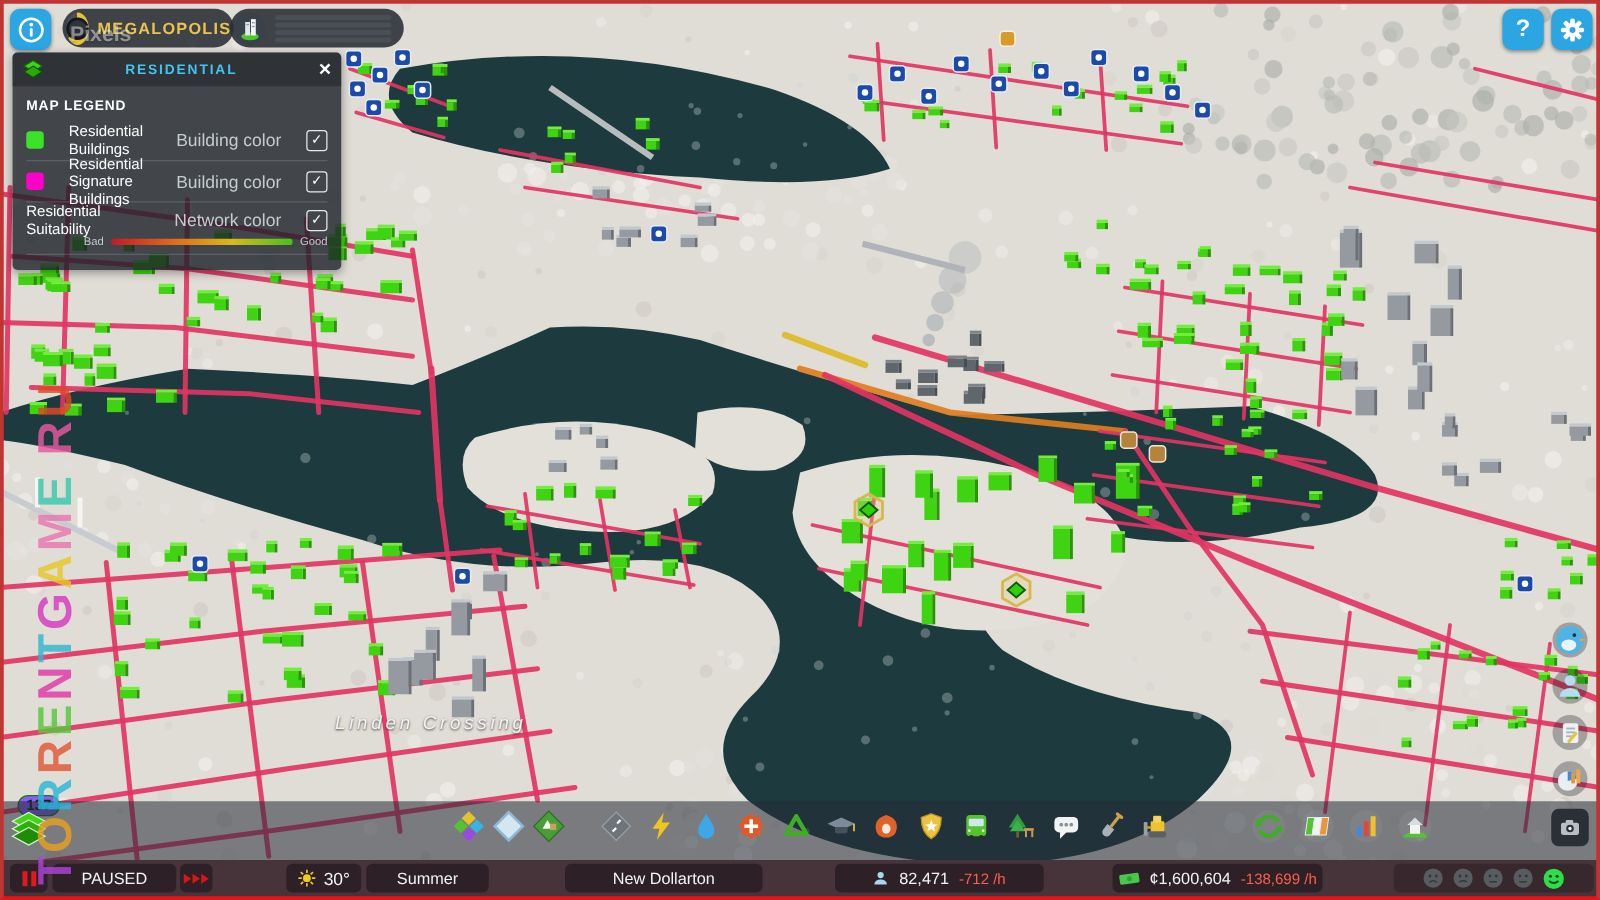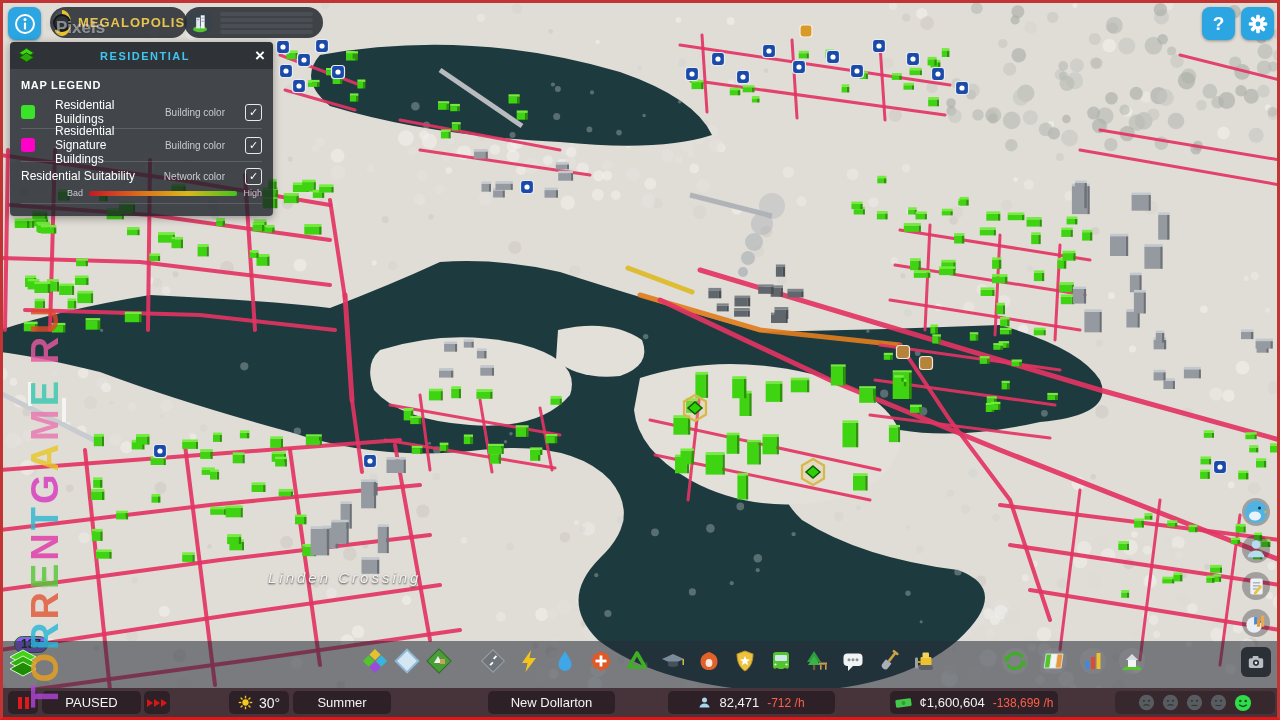--- a/index.html
+++ b/index.html
@@ -23,21 +23,21 @@
   #legend .hdr{display:flex;align-items:center;height:27px;padding:0 8px;
           background:rgba(12,16,20,.35);border-radius:4px 4px 0 0;}
   #legend .hdr .title{flex:1;text-align:center;color:#3ec6f2;font-size:11px;
           font-weight:bold;letter-spacing:1.5px;}
   #legend .hdr .close{color:#fff;font-size:17px;font-weight:bold;line-height:1;cursor:pointer;}
   #legend .body{padding:7px 11px 9px 11px;}
   #legend .sect{font-size:11px;font-weight:bold;letter-spacing:.7px;margin:3px 0 8px 0;}
   .leg-row{display:flex;align-items:center;height:26px;gap:20px;}
   .leg-row .swatch{width:14px;height:14px;border-radius:3px;flex:0 0 auto;}
   .leg-row .lab{flex:1;font-size:12px;}
-  .leg-row .typ{font-size:10px;color:#c6cbd0;}
+  .leg-row .typ{font-size:14px;color:#c6cbd0;}
   .cb{width:15px;height:15px;border:1.6px solid #e6e9eb;border-radius:3px;
       position:relative;flex:0 0 auto;}
   .cb.checked::after{content:"✓";position:absolute;inset:0;color:#fff;font-size:11px;
       line-height:15px;text-align:center;font-weight:bold;}
   .leg-sep{border:none;border-top:1px solid rgba(255,255,255,.14);margin:3px 0;}
   .grad-line{display:flex;align-items:center;gap:6px;margin:1px 0 5px 0;padding-left:46px;}
   .grad-line .end{font-size:9px;color:#c6cbd0;}
   .grad-bar{flex:1;height:5px;border-radius:2px;}
   .dimmed{opacity:.45;}
 
@@ -1754,21 +1754,21 @@
 
       <div>
         <div class="leg-row" style="height:22px;">
           <span class="lab">Residential Suitability</span>
           <span class="typ">Network color</span>
           <span class="cb checked"></span>
         </div>
         <div class="grad-line">
           <span class="end">Bad</span>
           <span class="grad-bar" style="background: linear-gradient(90deg, rgb(196, 25, 37), rgb(221, 106, 28), rgb(217, 184, 28), rgb(68, 195, 28));"></span>
-          <span class="end">High</span>
+          <span class="end">Good</span>
         </div>
       </div>
       <hr class="leg-sep">
 
     </div>
   </div>
 
   <div id="wm-pixels">Pixels</div>
   <div id="wm-site"><span style="color: rgb(176, 68, 216);">T</span><span style="color: rgb(232, 160, 32);">O</span><span style="color: rgb(42, 184, 216);">R</span><span style="color: rgb(224, 88, 56);">R</span><span style="color: rgb(88, 200, 56);">E</span><span style="color: rgb(224, 56, 168);">N</span><span style="color: rgb(48, 184, 208);">T</span><span style="color: rgb(216, 56, 192);">G</span><span style="color: rgb(232, 200, 40);">A</span><span style="color: rgb(232, 120, 176);">M</span><span style="color: rgb(56, 200, 176);">E</span><span style="color: rgb(224, 224, 224);">.</span><span style="color: rgb(232, 88, 160);">R</span><span style="color: rgb(224, 72, 40);">U</span></div>
 
@@ -2034,21 +2034,21 @@
             <line x1="14" y1="14" x2="16.5" y2="16.5"></line>
           <line x1="16.5" y1="3.5" x2="14" y2="6"></line>
             <line x1="6" y1="14" x2="3.5" y2="16.5"></line>
         </g>
       </svg>
       <span style="font-size:14px;">30°</span>
     </div>
     <div class="sb-pill" style="left:293px;width:98px;">
       <span>Summer</span>
     </div>
-    <div class="sb-pill" style="left:452px;width:127px;margin-left:36px;">
+    <div class="sb-pill" style="left:452px;width:158px;">
       <span>New Dollarton</span>
     </div>
     <div class="sb-pill" style="left:668px;width:167px;gap:8px;">
       <svg width="13" height="13" viewBox="0 0 26 26">
         <circle cx="13" cy="8" r="5" fill="#a8d8ee"></circle>
         <path d="M3,23 a10,8 0 0 1 20,0 Z" fill="#a8d8ee"></path>
       </svg>
       <span>82,471</span>
       <span class="neg">-712 /h</span>
     </div>

